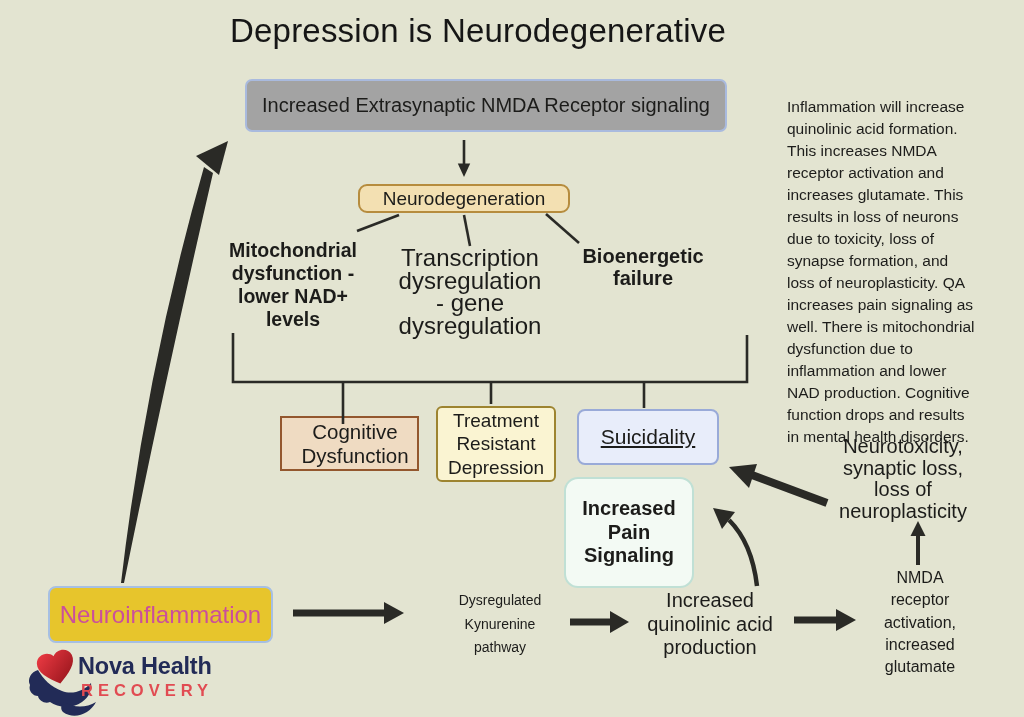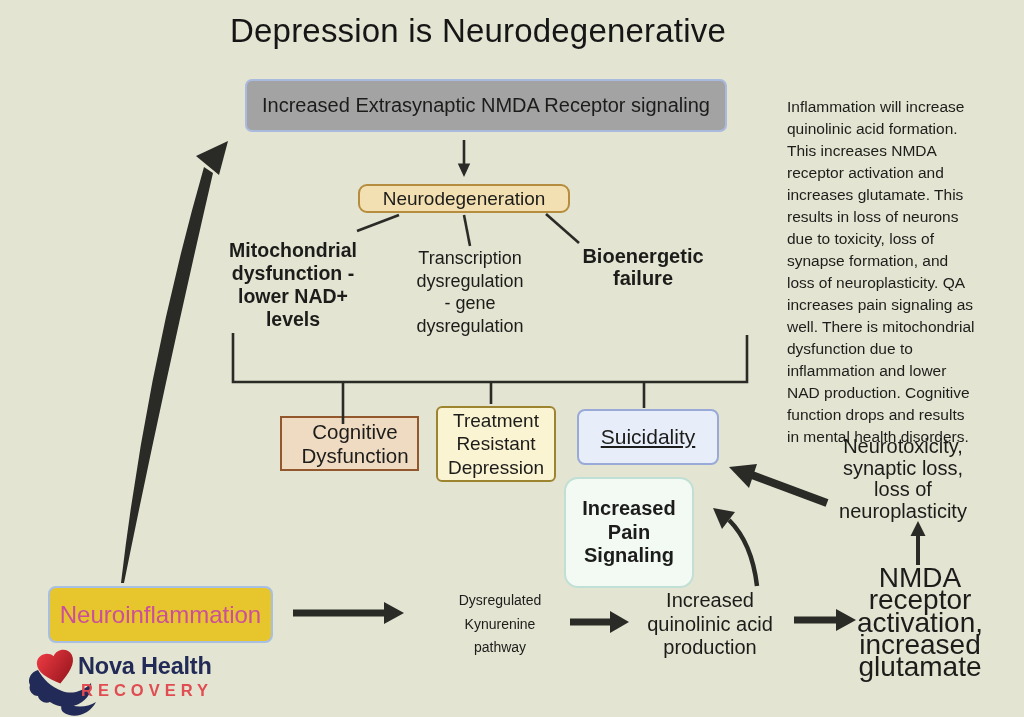--- a/index.html
+++ b/index.html
@@ -50,25 +50,25 @@
     background:#f3faf4; border:2px solid #c0e0d5; border-radius:14px;
     font-size:20px; font-weight:bold; line-height:23.5px;
   }
   .box-neuroinflammation{
     left:48px; top:586px; width:225px; height:57px;
     background:#e7c52c; border:2.5px solid #a6bfe3; border-radius:8px;
     font-size:24px; color:#cb4f9b;text-align:center;
   }
   .lbl{position:absolute; text-align:center;}
   .lbl-mito{left:218px; top:239px; width:150px; font-size:19.5px; font-weight:bold; line-height:23px;}
-  .lbl-transcription{left:390px; top:247px; width:160px; font-size:18px; line-height:22.5px;}
+  .lbl-transcription{left:390px; top:247px; width:160px; font-size:24px; line-height:22.5px;}
   .lbl-bioenergetic{left:568px; top:245px; width:150px; font-size:20px; font-weight:bold; line-height:22px;}
   .lbl-kynurenine{left:420px; top:589px; width:160px; font-size:14px; line-height:23.5px;}
   .lbl-quinolinic{left:625px; top:589px; width:170px; font-size:20px; line-height:23.5px;}
-  .lbl-nmda-act{left:850px; top:567px; width:140px; font-size:28px; line-height:22.3px;}
+  .lbl-nmda-act{left:850px; top:567px; width:140px; font-size:16px; line-height:22.3px;}
   .lbl-neurotox{left:818px; top:436px; width:170px; font-size:20px; line-height:21.6px;}
   .note{
     left:787px; top:96px; width:230px; text-align:left;
     font-size:15.5px; line-height:22px; color:#1d1d1b;
   }
   .overlay{position:absolute; left:0; top:0; z-index:5; pointer-events:none;}
   .overlay line, .overlay path.ln{stroke:#2a2a26; fill:none;}
   .overlay polygon, .overlay path.fl{fill:#2a2a26; stroke:none;}
   .logo-mark{left:26px; top:644px; width:78px; height:72px;}
   .logo-name{

